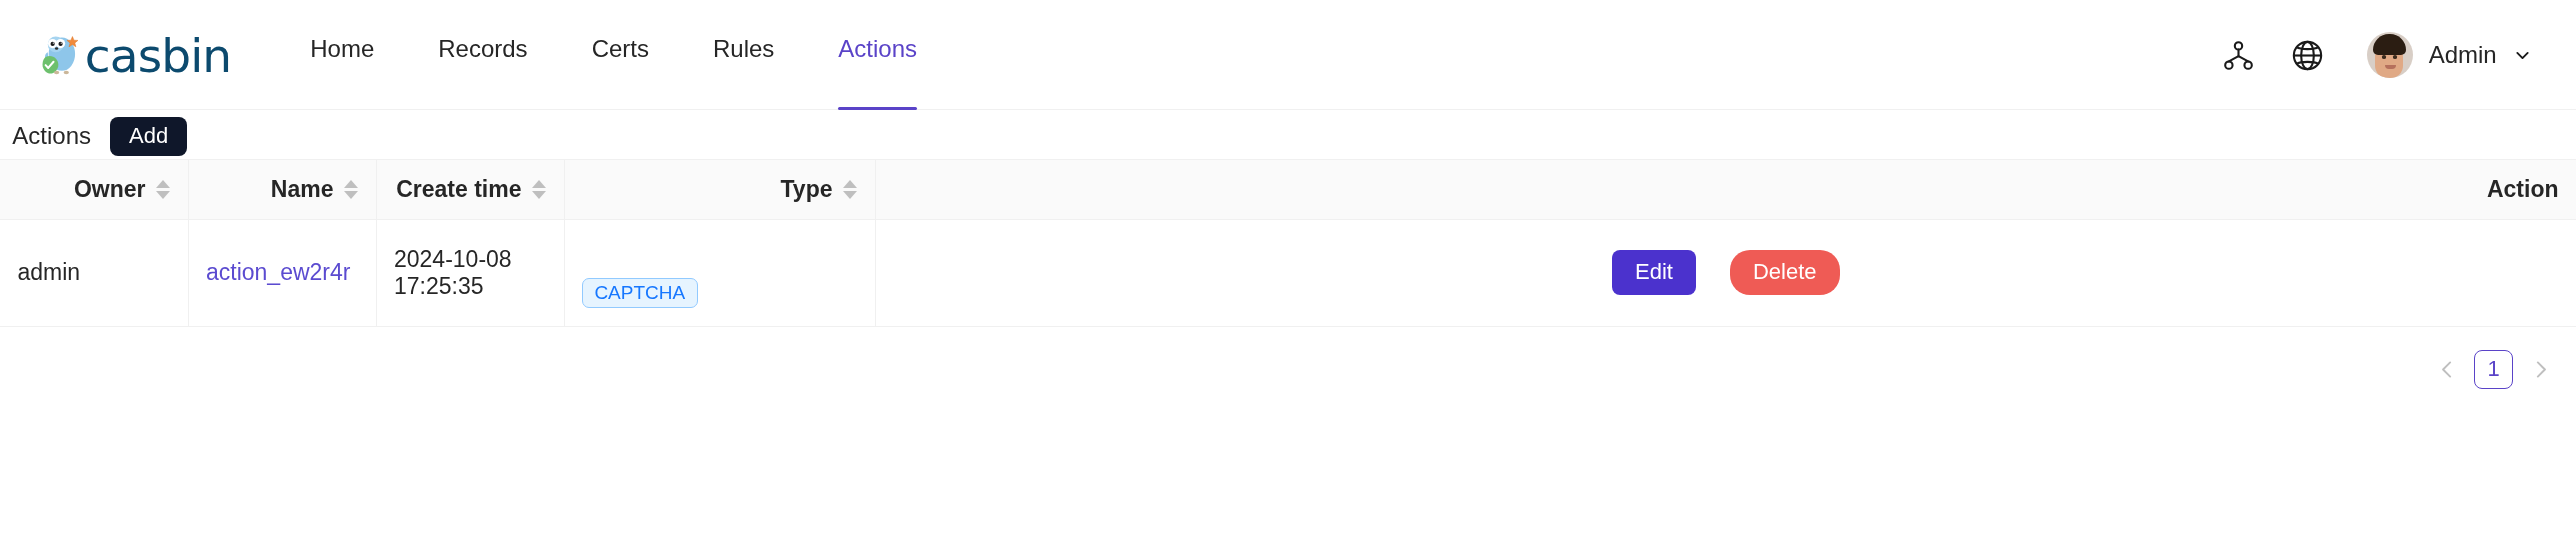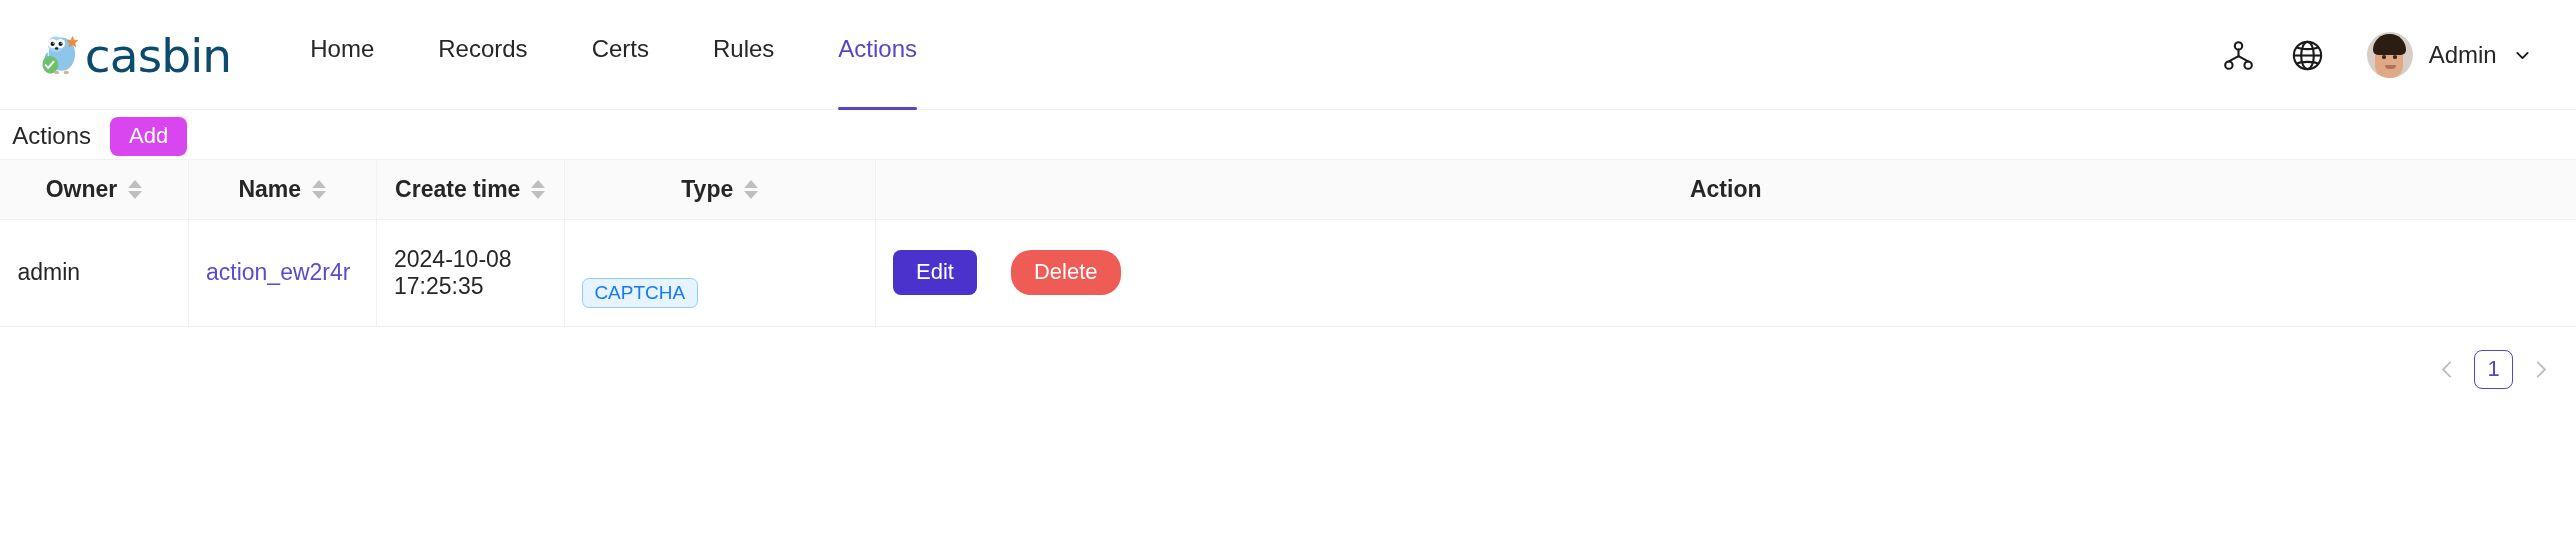--- a/index.html
+++ b/index.html
@@ -131,21 +131,21 @@
     gap: 19px;
     padding: 16px 0 12.3px 12.3px;
     height: 49px;
   }
   .toolbar-title {
     font-size: 24px;
     color: #262626;
     line-height: 1;
   }
   .btn-add {
-    background: #d946ef;
+    background: #0f172a;
     color: #ffffff;
     border: none;
     border-radius: 8px;
     font-size: 22px;
     font-family: "Liberation Sans", sans-serif;
     padding: 8px 19px 9.6px 19px;
     cursor: pointer;
     line-height: 1;
   }
 
@@ -167,21 +167,21 @@
     font-weight: 700;
     color: #262626;
     text-align: left;
     padding: 16px 17.5px;
     height: 54px;
     position: relative;
     cursor: pointer;
     vertical-align: middle;
   }
   table.data thead th:last-child { border-right: none; cursor: default; }
-  .th-inner { display: flex; align-items: center; justify-content: center; }
+  .th-inner { display: flex; align-items: center; justify-content: flex-end; }
   .sorter {
     display: inline-flex;
     flex-direction: column;
     gap: 2.6px;
     margin-left: 10.5px;
   }
   .sorter .up, .sorter .down {
     width: 0; height: 0;
     border-left: 7px solid transparent;
     border-right: 7px solid transparent;
@@ -210,21 +210,21 @@
     display: inline-block;
     background: #e6f4ff;
     border: 0.9px solid #91caff;
     color: #1677ff;
     border-radius: 7px;
     font-size: 19px;
     padding: 4.4px 11.4px 5.3px 11.4px;
     line-height: 1;
     margin-top: 40px;
   }
-  .row-actions { display: flex; align-items: center; gap: 34px; }
+  .row-actions { display: flex; align-items: center; gap: 34px; justify-content: center; }
   .btn-edit {
     background: #4b32cd;
     color: #fff;
     border: none;
     border-radius: 8px;
     font-size: 22px;
     font-family: "Liberation Sans", sans-serif;
     padding: 10.5px 23px 12.3px 23px;
     cursor: pointer;
     line-height: 1;

